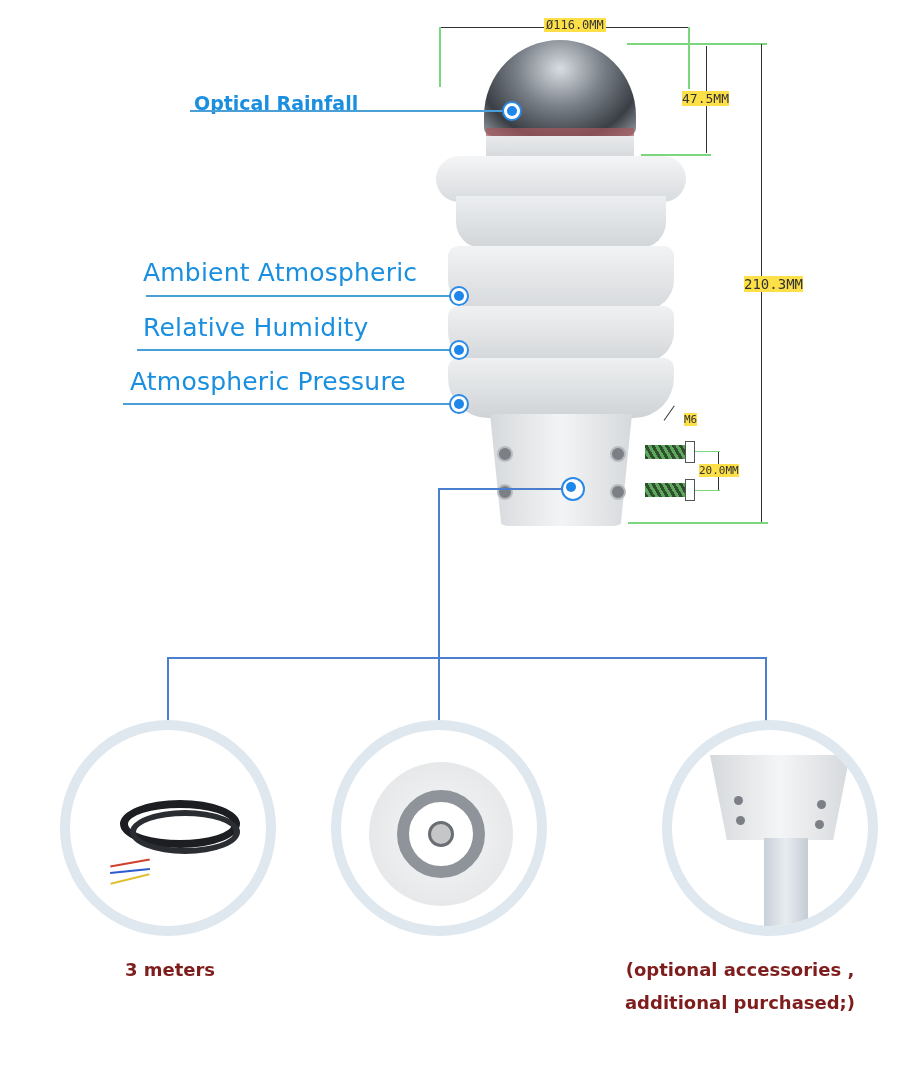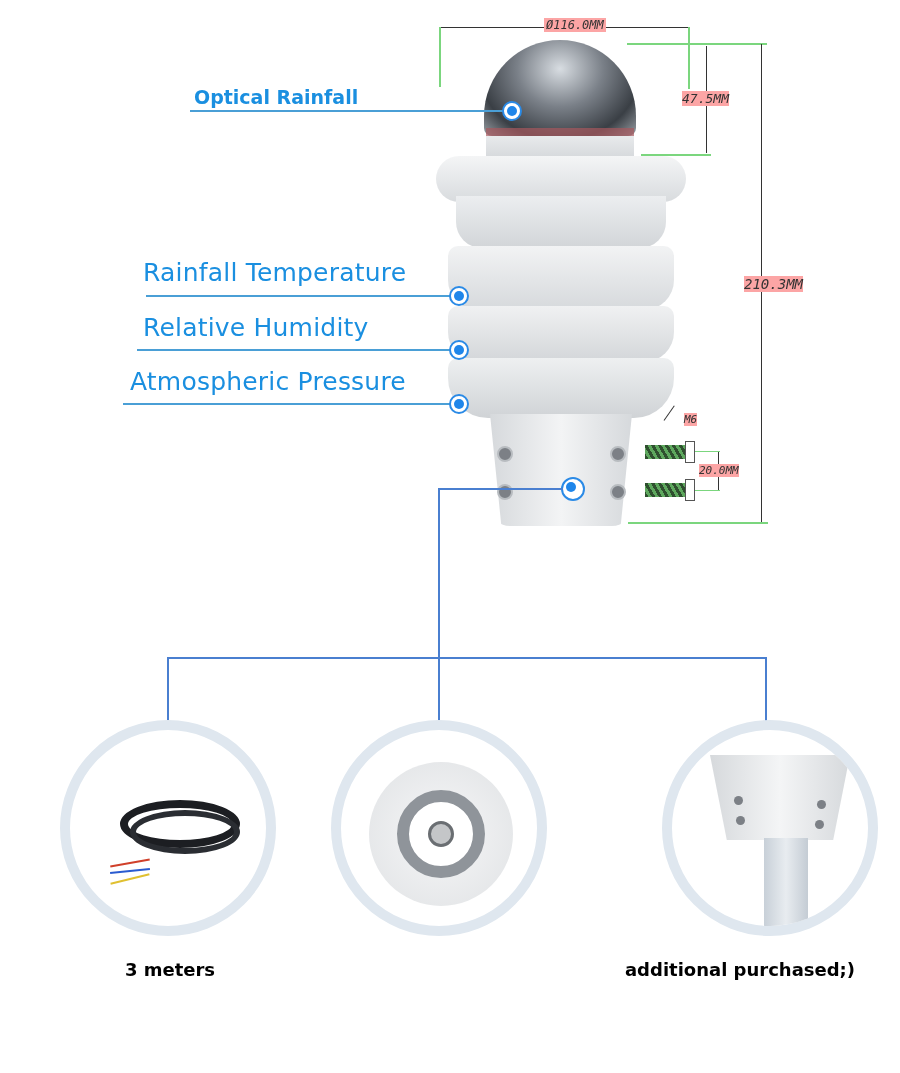--- a/index.html
+++ b/index.html
@@ -7,23 +7,23 @@
   .abs{position:absolute;}
   .label{position:absolute;color:#1a8fe0;white-space:nowrap;}
   .lbl-sm{font-size:19px;font-weight:bold;}
   .lbl-lg{font-size:25px;font-weight:normal;letter-spacing:0.2px;}
   .hline{position:absolute;height:2px;background:#4a9fd6;}
   .vline{position:absolute;width:2px;background:#4a7fd0;}
   .dot{position:absolute;width:20px;height:20px;border-radius:50%;background:#ffffff;border:2px solid #2a8ae6;box-sizing:border-box;}
   .dot::after{content:"";position:absolute;left:3px;top:3px;width:10px;height:10px;border-radius:50%;background:#1f86ea;}
   .dim-g{position:absolute;background:#7bd67e;}
   .dim-k{position:absolute;background:#333;}
-  .dimtxt{position:absolute;font-family:"DejaVu Sans Mono","Liberation Mono",monospace;color:#333;background:#fca5a5;white-space:nowrap;font-style:italic;}
+  .dimtxt{position:absolute;font-family:"DejaVu Sans Mono","Liberation Mono",monospace;color:#333;background:#fde047;white-space:nowrap;}
   .circle{position:absolute;width:216px;height:216px;border-radius:50%;border:10px solid #dfe7ef;box-sizing:border-box;background:#fff;overflow:hidden;}
-  .caption{position:absolute;text-align:center;color:#000000;font-weight:bold;font-size:18px;line-height:33px;white-space:nowrap;}
+  .caption{position:absolute;text-align:center;color:#7f1d1d;font-weight:bold;font-size:18px;line-height:33px;white-space:nowrap;}
 </style>
 </head>
 <body>
 
 <div>
 
   <div class="dim-k" style="left:440px;top:27px;width:248px;height:1px;"></div>
   <div class="dim-g" style="left:439px;top:27px;width:2px;height:60px;"></div>
   <div class="dim-g" style="left:688px;top:27px;width:2px;height:62px;"></div>
   <div class="dimtxt" style="left:544px;top:18px;font-size:12px;padding:0 2px;">Ø116.0MM</div>
@@ -63,27 +63,27 @@
   <div class="abs" style="left:448px;top:358px;width:226px;height:60px;border-radius:10px 10px 40px 40px;background:linear-gradient(#eef0f1,#d0d3d6);"></div>
 
   <div class="abs" style="left:490px;top:414px;width:142px;height:112px;border-radius:0 0 20px 20px;background:linear-gradient(90deg,#d6d9dc,#f3f4f5 50%,#d6d9dc);clip-path:polygon(0 0,100% 0,92% 100%,8% 100%);"></div>
   <div class="abs" style="left:497px;top:446px;width:12px;height:12px;border-radius:50%;background:#7c8086;border:2px solid #b8bcc0;"></div>
   <div class="abs" style="left:497px;top:484px;width:12px;height:12px;border-radius:50%;background:#7c8086;border:2px solid #b8bcc0;"></div>
   <div class="abs" style="left:610px;top:446px;width:12px;height:12px;border-radius:50%;background:#7c8086;border:2px solid #b8bcc0;"></div>
   <div class="abs" style="left:610px;top:484px;width:12px;height:12px;border-radius:50%;background:#7c8086;border:2px solid #b8bcc0;"></div>
 </div>
 
 <div>
-  <div class="label lbl-sm" style="left:194px;top:86px;">Optical Rainfall</div>
+  <div class="label lbl-sm" style="left:194px;top:92px;">Optical Rainfall</div>
   <div class="hline" style="left:190px;top:110px;width:320px;"></div>
   <div class="dot" style="left:502px;top:101px;"></div>
 </div>
 
 <div>
-  <div class="label lbl-lg" style="left:143px;top:258px;">Rainfall Temperature</div>
+  <div class="label lbl-lg" style="left:143px;top:258px;">Ambient Atmospheric</div>
   <div class="hline" style="left:146px;top:295px;width:306px;"></div>
   <div class="dot" style="left:449px;top:286px;"></div>
 </div>
 
 <div>
   <div class="label lbl-lg" style="left:143px;top:313px;">Relative Humidity</div>
   <div class="hline" style="left:137px;top:349px;width:314px;"></div>
   <div class="dot" style="left:449px;top:340px;"></div>
 </div>
 
@@ -126,14 +126,15 @@
 </div>
 
 <div class="caption" style="left:20px;top:953px;width:300px;">
   <div>3 meters</div>
 </div>
 
 <div class="caption" style="left:340px;top:972px;width:210px;">
 </div>
 
 <div class="caption" style="left:582px;top:953px;width:316px;">
+  <div>(optional accessories ,</div>
   <div>additional purchased;)</div>
 </div>
 
 </body></html>

